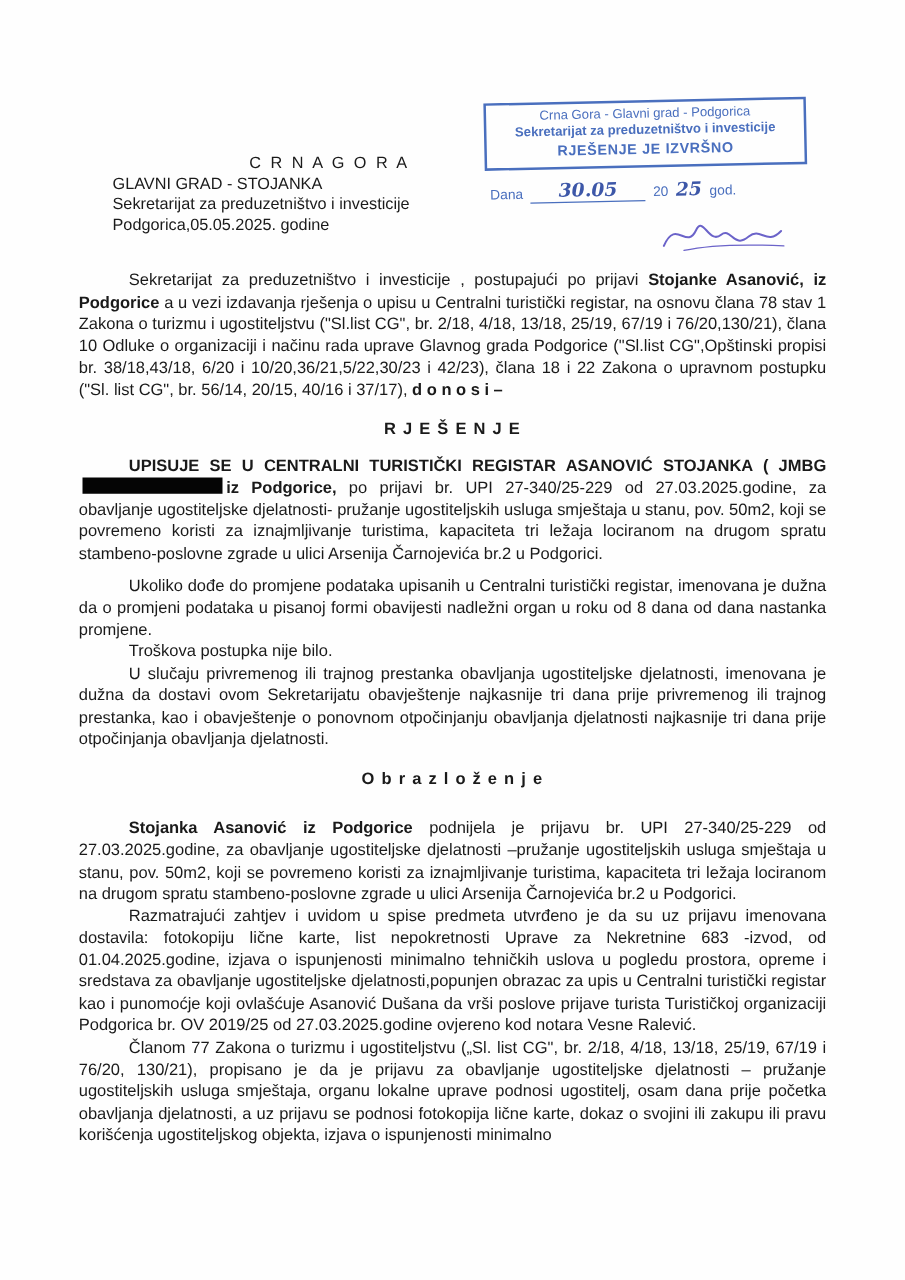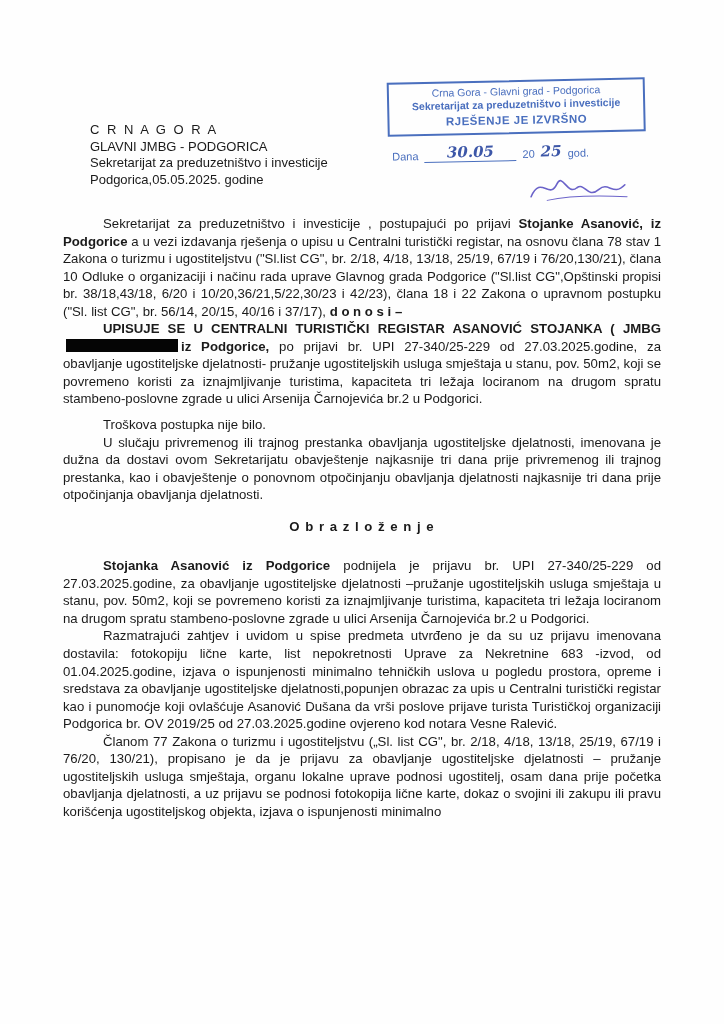--- a/index.html
+++ b/index.html
@@ -15,21 +15,21 @@
     background:#fefefe;
     font-family:"Liberation Sans", sans-serif;
     color:var(--ink);
     overflow:hidden;
   }
   
   .header{
     position:absolute;left:90px;top:122px;
     font-size:13px;line-height:1.28;
   }
-  .header .country{letter-spacing:2px;}
+  .header .country{letter-spacing:2px;text-align:right;}
   
   .stamp{
     position:absolute;left:388px;top:80px;width:258px;
     transform:rotate(-1.2deg);
     color:var(--stamp-blue);
     font-size:10.5px;line-height:1.25;
   }
   .stamp-box{
     border:2px solid var(--stamp-blue);
     padding:3px 5px 4px 5px;
@@ -69,21 +69,21 @@
   .gap-s{height:8px;}
   .gap-m{height:10px;}
 </style>
 </head>
 <body>
 
 <div class="page">
 
   <div class="header">
     <div class="country">C R N A  G O R A</div>
-    <div>GLAVNI JMBG - PODGORICA</div>
+    <div>GLAVNI GRAD - STOJANKA</div>
     <div>Sekretarijat za preduzetništvo i investicije</div>
     <div>Podgorica,05.05.2025. godine</div>
   </div>
 
   <div class="stamp">
     <div class="stamp-box">
       <div class="s1">Crna Gora - Glavni grad - Podgorica</div>
       <div class="s2">Sekretarijat za preduzetništvo i investicije</div>
       <div class="s3">RJEŠENJE JE IZVRŠNO</div>
     </div>
@@ -99,24 +99,26 @@
         <path d="M4 30 C 14 8, 22 34, 30 18 C 36 6, 40 30, 50 22 C 58 16, 60 34, 72 24 C 82 16, 86 32, 98 20" fill="none" stroke="var(--sig-purple)" stroke-width="1.6" stroke-linecap="round"></path>
         <path d="M20 34 C 40 30, 70 30, 100 32" fill="none" stroke="var(--sig-purple)" stroke-width="1" stroke-linecap="round"></path>
       </svg>
     </div>
   </div>
 
   <div class="doc-body">
 
     <p><span>Sekretarijat za preduzetništvo i investicije , postupajući po prijavi </span><span class="b">Stojanke Asanović, iz Podgorice</span><span> a u vezi izdavanja rješenja o upisu u Centralni turistički registar, na osnovu člana 78 stav 1 Zakona o turizmu i ugostiteljstvu ("Sl.list CG", br. 2/18, 4/18, 13/18, 25/19, 67/19 i 76/20,130/21), člana 10 Odluke o organizaciji i načinu rada uprave Glavnog grada Podgorice ("Sl.list CG",Opštinski propisi br. 38/18,43/18, 6/20 i 10/20,36/21,5/22,30/23 i 42/23), člana 18 i 22 Zakona o upravnom postupku ("Sl. list CG", br. 56/14, 20/15, 40/16 i 37/17),  </span><span class="b">d o n o s i –</span></p>
 
+    <div class="center-head">R J E Š E N J E</div>
 
     <p><span class="b">UPISUJE SE  U CENTRALNI TURISTIČKI  REGISTAR ASANOVIĆ STOJANKA ( JMBG</span><span class="redaction"></span><span class="b">iz Podgorice,</span><span> po prijavi br. UPI 27-340/25-229 od 27.03.2025.godine, za obavljanje ugostiteljske djelatnosti- pružanje ugostiteljskih usluga smještaja u stanu, pov. 50m2, koji se povremeno koristi za iznajmljivanje turistima, kapaciteta tri ležaja lociranom na drugom spratu stambeno-poslovne zgrade u ulici Arsenija Čarnojevića br.2 u Podgorici.</span></p>
 
     <div class="gap-s"></div>
+    <p>Ukoliko dođe do promjene podataka upisanih u Centralni turistički registar, imenovana je dužna da o  promjeni podataka u pisanoj formi obavijesti nadležni organ u roku od 8 dana od dana nastanka promjene.</p>
     <p>Troškova postupka nije bilo.</p>
     <p>U slučaju privremenog ili trajnog prestanka obavljanja ugostiteljske djelatnosti, imenovana je dužna da dostavi ovom Sekretarijatu obavještenje najkasnije tri dana prije privremenog ili trajnog prestanka, kao i obavještenje o ponovnom otpočinjanju obavljanja djelatnosti najkasnije tri dana prije otpočinjanja obavljanja djelatnosti.</p>
 
     <div class="center-head">O b r a z l o ž e n j e</div>
     <div class="gap-m"></div>
 
     <p><span class="b">Stojanka Asanović iz Podgorice</span><span> podnijela je prijavu br. UPI 27-340/25-229 od 27.03.2025.godine, za  obavljanje ugostiteljske djelatnosti –pružanje ugostiteljskih usluga smještaja u stanu, pov. 50m2, koji se povremeno koristi za iznajmljivanje turistima, kapaciteta tri ležaja lociranom na drugom spratu stambeno-poslovne zgrade u ulici Arsenija Čarnojevića br.2 u Podgorici.</span></p>
 
     <p>Razmatrajući zahtjev i uvidom u spise predmeta utvrđeno je da su uz prijavu imenovana dostavila: fotokopiju lične karte, list nepokretnosti Uprave za Nekretnine 683 -izvod, od 01.04.2025.godine, izjava o ispunjenosti minimalno tehničkih uslova u pogledu prostora, opreme i sredstava za obavljanje ugostiteljske djelatnosti,popunjen obrazac za upis u Centralni turistički registar kao i punomoćje koji ovlašćuje Asanović Dušana da vrši poslove prijave turista Turističkoj organizaciji Podgorica br. OV 2019/25 od 27.03.2025.godine ovjereno kod notara Vesne Ralević.</p>
     <p>Članom 77 Zakona o turizmu i ugostiteljstvu („Sl. list CG", br. 2/18, 4/18, 13/18, 25/19, 67/19 i 76/20, 130/21), propisano je da je prijavu za obavljanje ugostiteljske djelatnosti – pružanje ugostiteljskih usluga smještaja, organu lokalne uprave podnosi ugostitelj, osam dana prije početka obavljanja djelatnosti, a uz prijavu se podnosi fotokopija lične karte, dokaz o svojini ili zakupu ili pravu korišćenja ugostiteljskog objekta, izjava o ispunjenosti minimalno</p>

